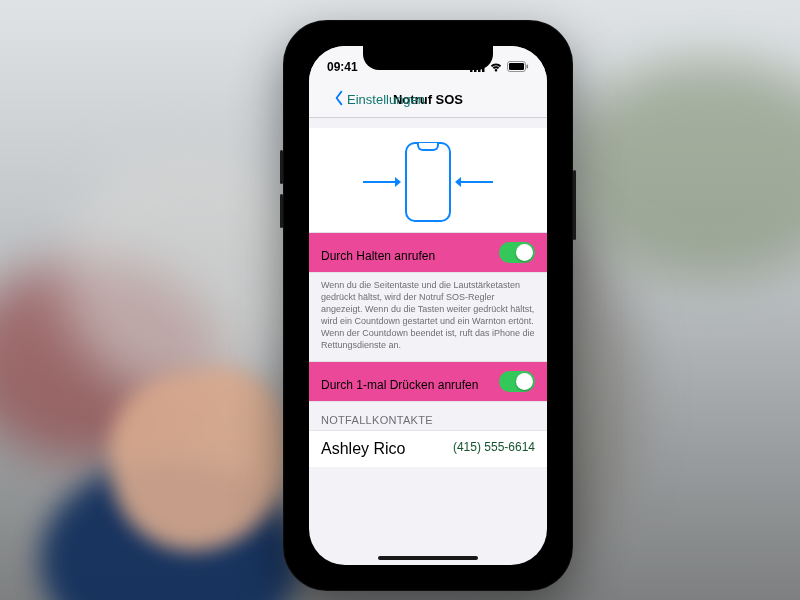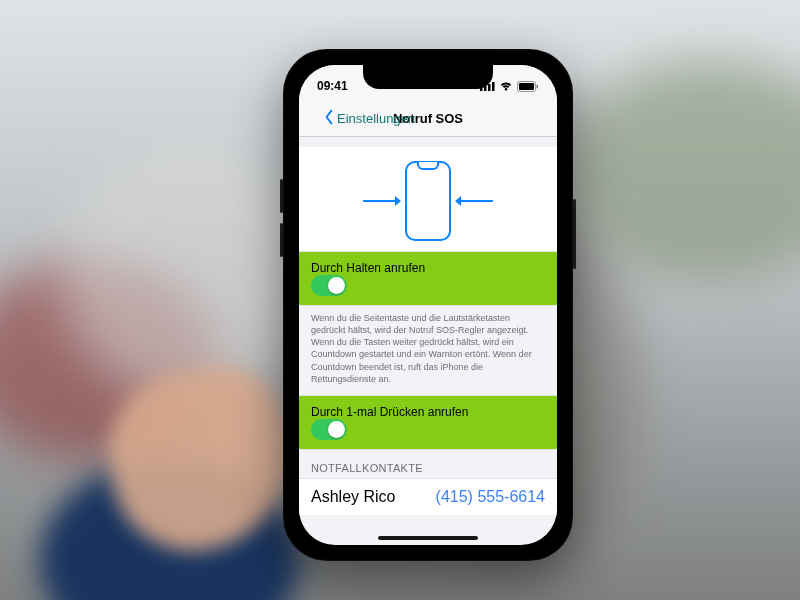--- a/index.html
+++ b/index.html
@@ -17,24 +17,24 @@
   .blob2 { width:260px; height:260px; left:60px; top:140px; background:#d8d8d6; }
   .blob3 { width:300px; height:220px; right:-60px; top:60px; background:#7e8f6f; }
   .blob4 { width:240px; height:380px; right:160px; top:200px; background:#79766f; }
   .hand { position:absolute; left:110px; top:370px; width:180px; height:180px; background:#d8a98d; border-radius:50% 40% 60% 50%; filter: blur(10px); opacity:.9; transform: rotate(-8deg);}
   .sleeve { position:absolute; left:40px; top:460px; width:260px; height:200px; background:#13305d; border-radius:50%; filter: blur(14px); opacity:.95;}
 
   
   .phone {
     position: relative;
     width: 290px;
-    height: 512px;
+    height: 571px;
     background: #000;
     border-radius: 44px;
-    padding: 16px;
+    padding: 26px;
     box-shadow: 0 20px 50px rgba(0,0,0,.45), inset 0 0 2px rgba(255,255,255,.2);
     z-index: 5;
     margin-left: 56px;
     margin-top: 10px;
   }
   .side-btn { position:absolute; background:#1a1a1a; border-radius:2px; }
   .side-btn.r { right:-3px; top:150px; width:3px; height:70px; }
   .side-btn.l1 { left:-3px; top:130px; width:3px; height:34px; }
   .side-btn.l2 { left:-3px; top:174px; width:3px; height:34px; }
 
@@ -76,31 +76,31 @@
   .hero-inner { position:relative; width: 150px; height: 80px; display:flex; align-items:center; justify-content:center;}
   .hero-phone { width:46px; height:80px; border:2px solid #0a84ff; border-radius:10px; position:relative;}
   .hero-phone::before { content:""; position:absolute; top:-1px; left:50%; transform:translateX(-50%); width:18px; height:6px; background:#fff; border:2px solid #0a84ff; border-top:none; border-radius:0 0 6px 6px;}
   .arrow { position:absolute; top:50%; transform:translateY(-50%); color:#0a84ff; }
   .arrow.left { left:10px; }
   .arrow.right { right:10px; }
   .arrow svg { width:40px; height:14px; display:block; }
 
   .footer-text { padding: 6px 12px 10px; color:#6e6e73; font-size: 9px; line-height:1.35; }
 
-  .cell { background:#84cc16; padding: 9px 12px; display:flex; align-items:flex-start; justify-content:space-between; border-top:0.5px solid #e3e3e7; border-bottom:0.5px solid #e3e3e7;flex-direction:column;}
+  .cell { background:#ec4899; padding: 9px 12px; display:flex; align-items:flex-end; justify-content:space-between; border-top:0.5px solid #e3e3e7; border-bottom:0.5px solid #e3e3e7;}
   .cell-label { font-size: 12px; }
 
   .toggle { width:36px; height:21px; background:#34c759; border-radius:11px; position:relative; }
   .toggle::after { content:""; position:absolute; right:2px; top:2px; width:17px; height:17px; background:#fff; border-radius:50%; box-shadow:0 1px 2px rgba(0,0,0,.3);}
 
   .section-header { padding: 12px 12px 4px; color:#6e6e73; font-size:11px; letter-spacing:.3px; text-transform:uppercase;}
 
   .contact-row { background:#fff; padding:9px 12px; display:flex; justify-content:space-between; border-top:0.5px solid #e3e3e7; }
   .contact-name { font-size:16px; }
-  .contact-number { font-size:16px; color:#3b82f6; }
+  .contact-number { font-size:12px; color:#14532d; }
 
   .home-indicator { position:absolute; bottom:5px; left:50%; transform:translateX(-50%); width:100px; height:4px; background:#000; border-radius:3px; opacity:.9;}
 
   .content::-webkit-scrollbar{ width:0; }
 </style>
 </head>
 <body>
 
 <div class="bg-blob blob1"></div>
 <div class="bg-blob blob2"></div>

